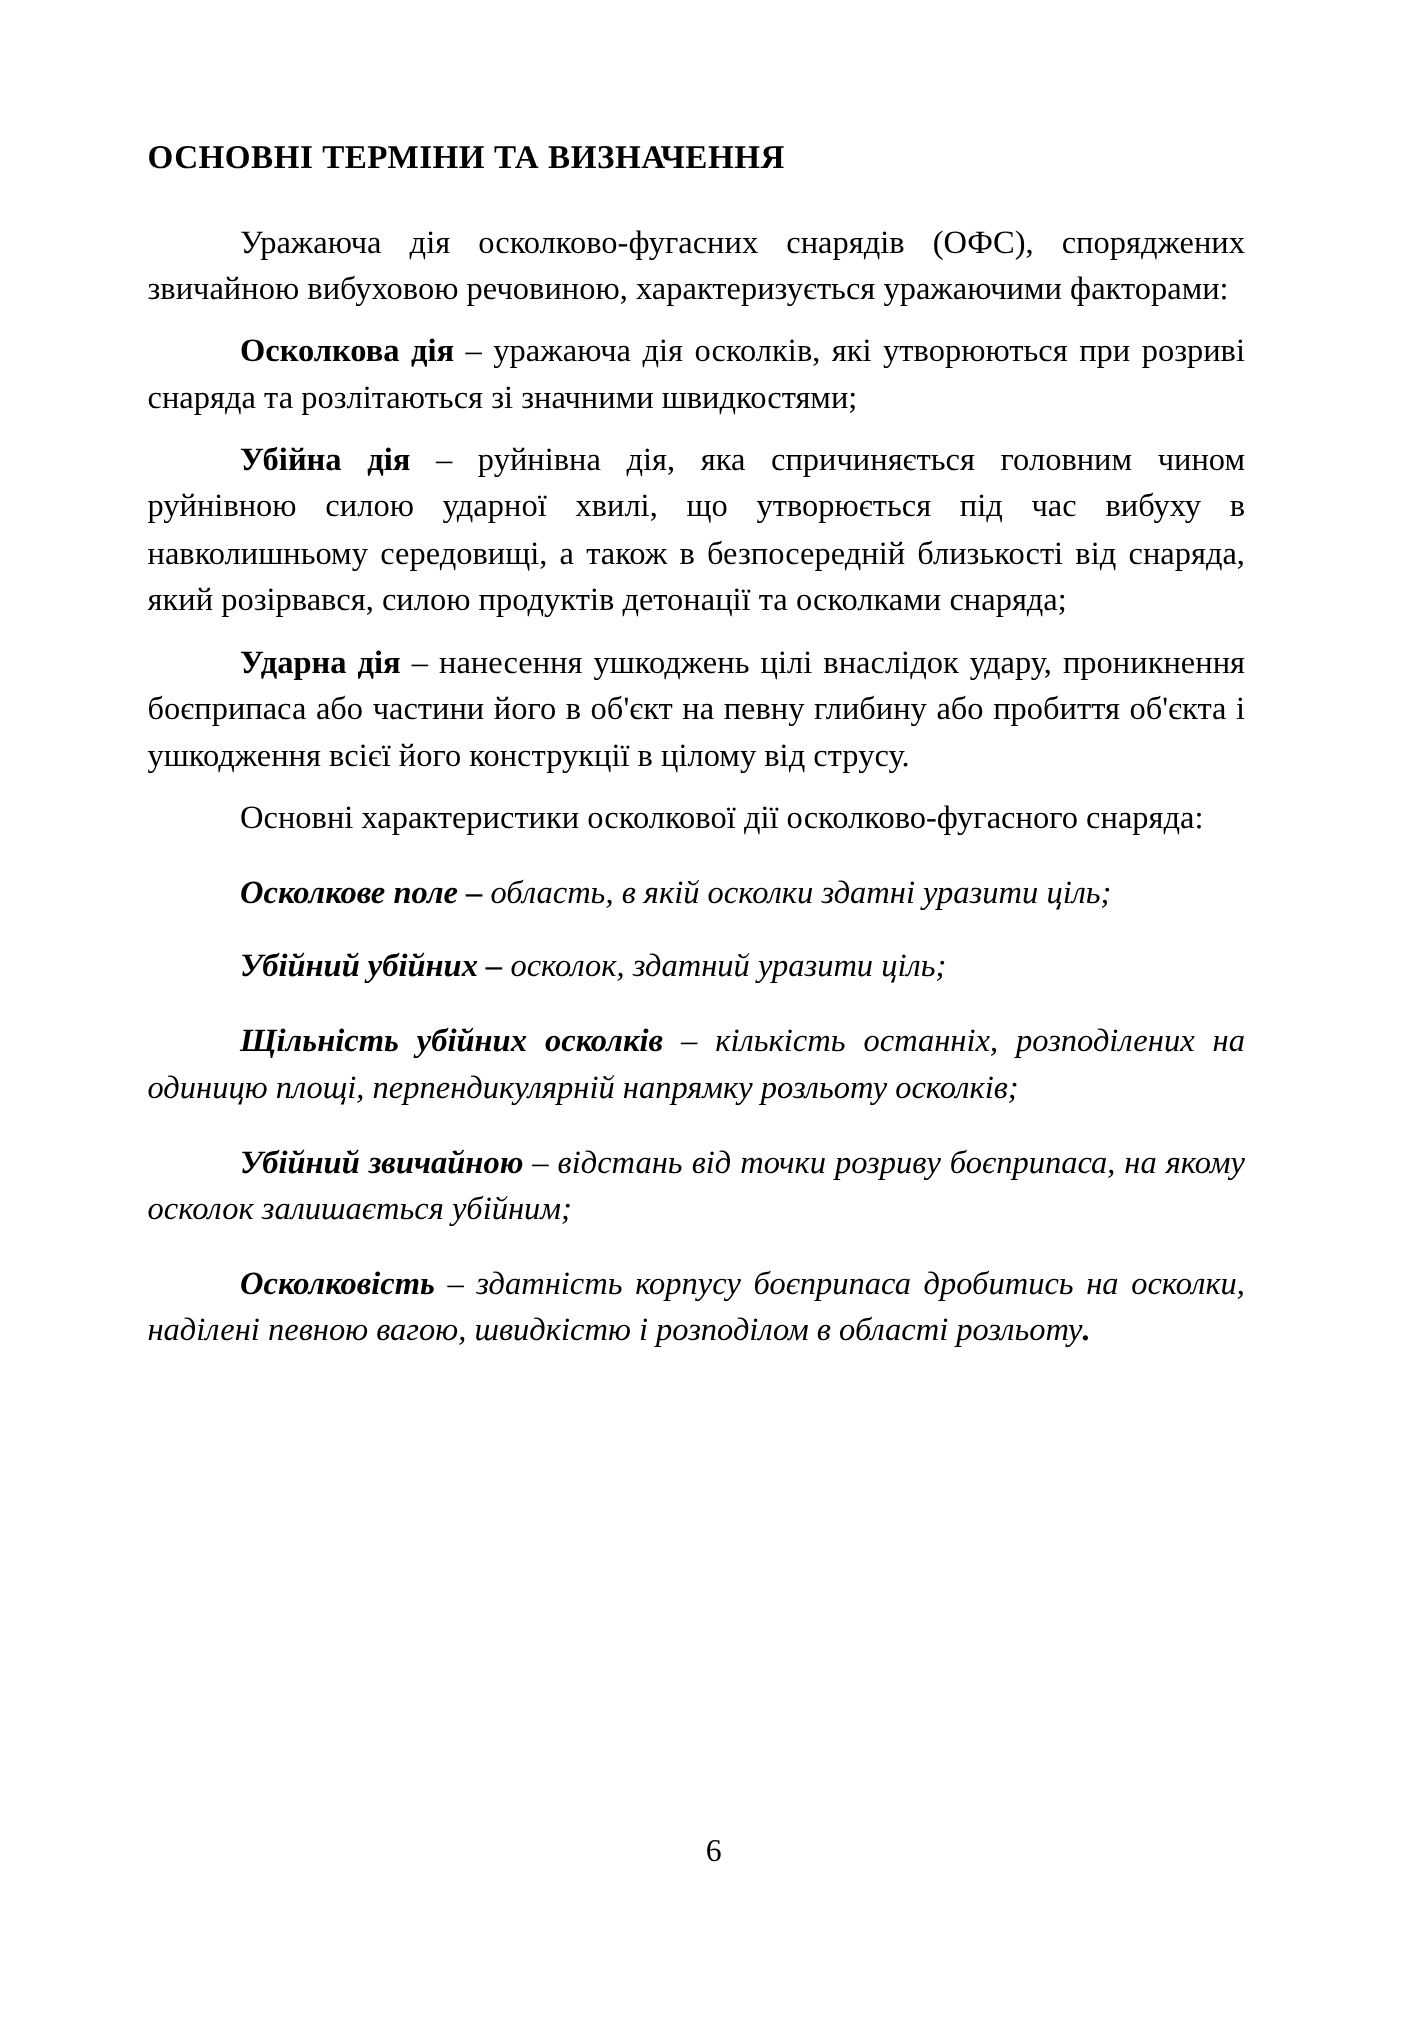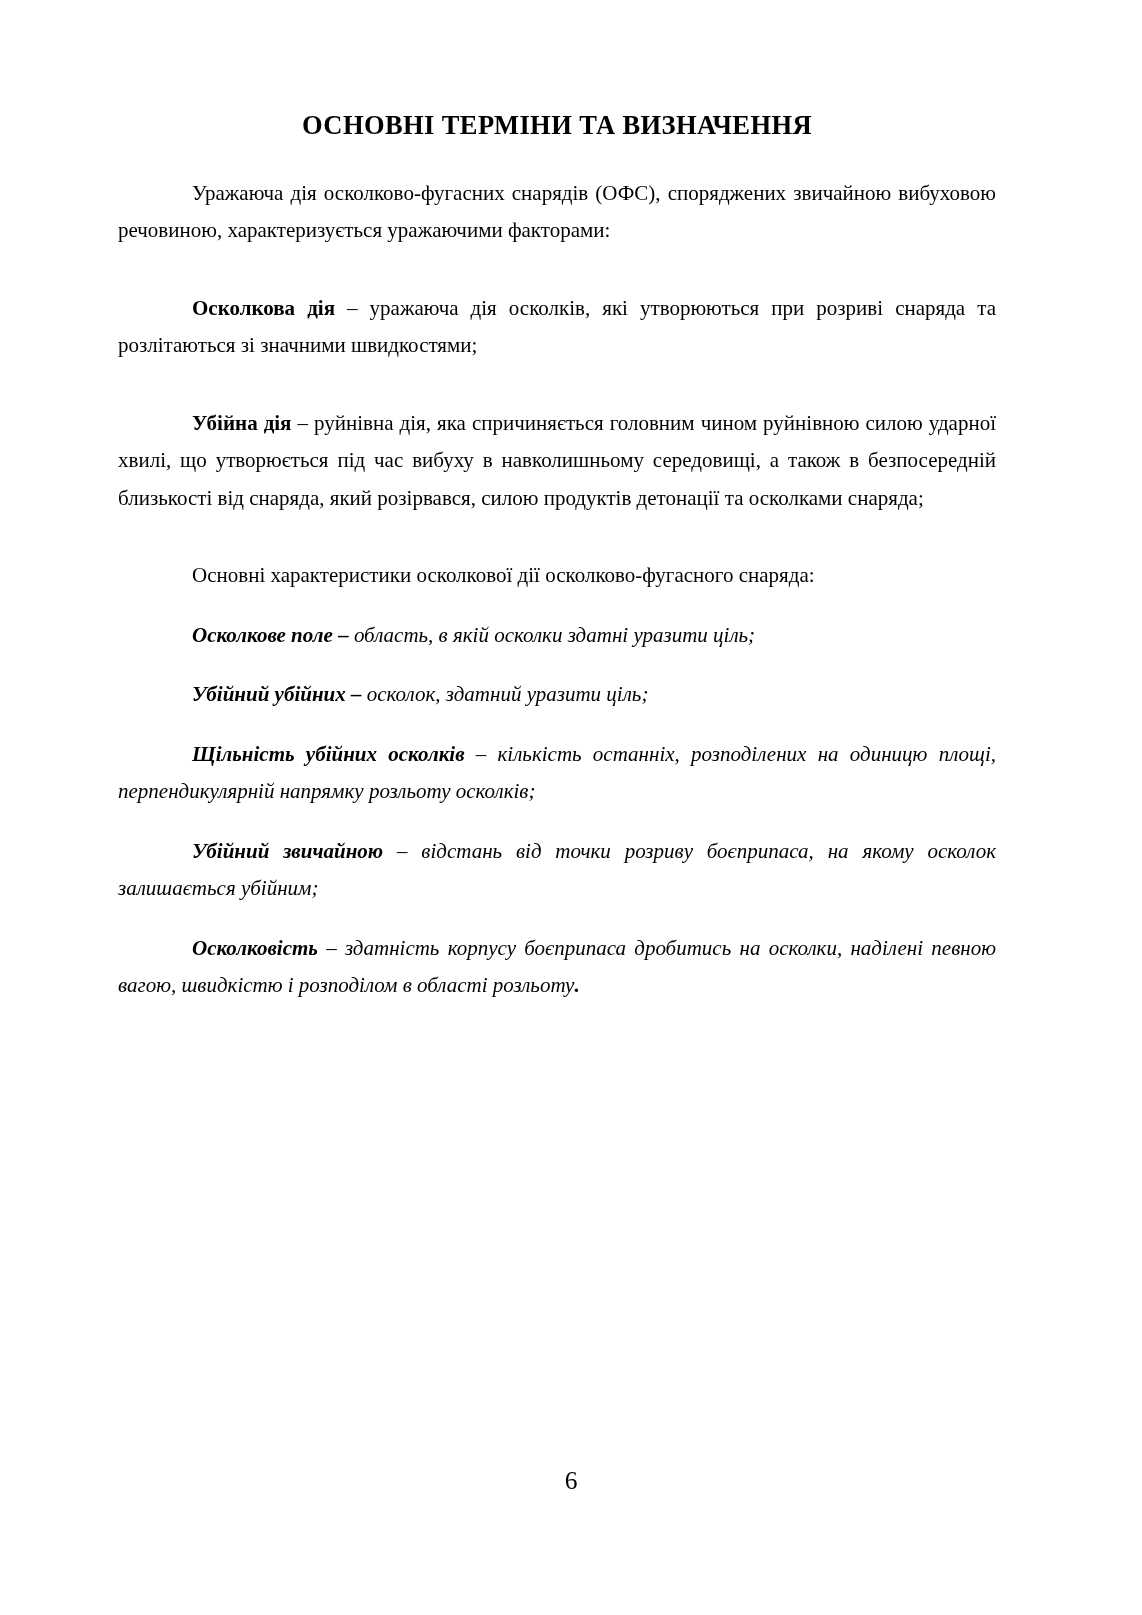--- a/index.html
+++ b/index.html
@@ -23,38 +23,37 @@
   }
   .content {
     position: absolute;
     left: 118px;
     top: 0;
     width: 878px;   
   }
   .doc-title {
     font-size: 26.5px;
     font-weight: bold;
-    text-align: center;
     letter-spacing: 0.4px;
     margin: 0;
     padding-top: 110px;
     line-height: 1.2;
   }
   .para {
-    font-size: 21px;
+    font-size: 26px;
     line-height: 37.5px;
     text-align: justify;
     text-justify: inter-word;
     text-indent: 74px;
     margin: 0;
     padding: 0;
     hyphens: none;
   }
   .para.gap-large {
-    margin-top: 40px;
+    margin-top: 12px;
   }
   .para.gap-med {
     margin-top: 22px;
     font-style: italic;
   }
   .para.first-body {
     margin-top: 33px;
   }
   .term {
     font-weight: bold;
@@ -78,20 +77,21 @@
 
     <h1 class="doc-title">ОСНОВНІ ТЕРМІНИ ТА ВИЗНАЧЕННЯ</h1>
 
     <p class="para first-body">Уражаюча дія осколково-фугасних снарядів (ОФС), споряджених звичайною вибуховою речовиною, характеризується уражаючими факторами:</p>
 
     <p class="para gap-large"><span class="term">Осколкова дія</span><span> – </span><span>уражаюча дія осколків, які утворюються при розриві снаряда та розлітаються зі значними швидкостями;</span></p>
 
 
     <p class="para gap-large"><span class="term">Убійна дія</span><span> – </span><span>руйнівна дія, яка спричиняється головним чином руйнівною силою ударної хвилі, що утворюється під час вибуху в навколишньому середовищі, а також в безпосередній близькості від снаряда, який розірвався, силою продуктів детонації та осколками снаряда;</span></p>
 
+    <p class="para gap-large"><span class="term">Ударна дія</span><span> – </span><span>нанесення ушкоджень цілі внаслідок удару, проникнення боєприпаса або частини його в об'єкт на певну глибину або пробиття об'єкта і ушкодження всієї його конструкції в цілому від струсу.</span></p>
 
     <p class="para gap-large">Основні характеристики осколкової дії осколково-фугасного снаряда:</p>
 
     <p class="para gap-med"><span class="term">Осколкове поле –</span><span> </span><span>область, в якій осколки здатні уразити ціль;</span></p>
 
     <p class="para gap-med"><span class="term">Убійний убійних –</span><span> </span><span>осколок, здатний уразити ціль;</span></p>
 
     <p class="para gap-med"><span class="term">Щільність убійних осколків</span><span> – </span><span>кількість останніх, розподілених на одиницю площі, перпендикулярній напрямку розльоту осколків;</span></p>
 
     <p class="para gap-med"><span class="term">Убійний звичайною</span><span> – </span><span>відстань від точки розриву боєприпаса, на якому осколок залишається убійним;</span></p>

